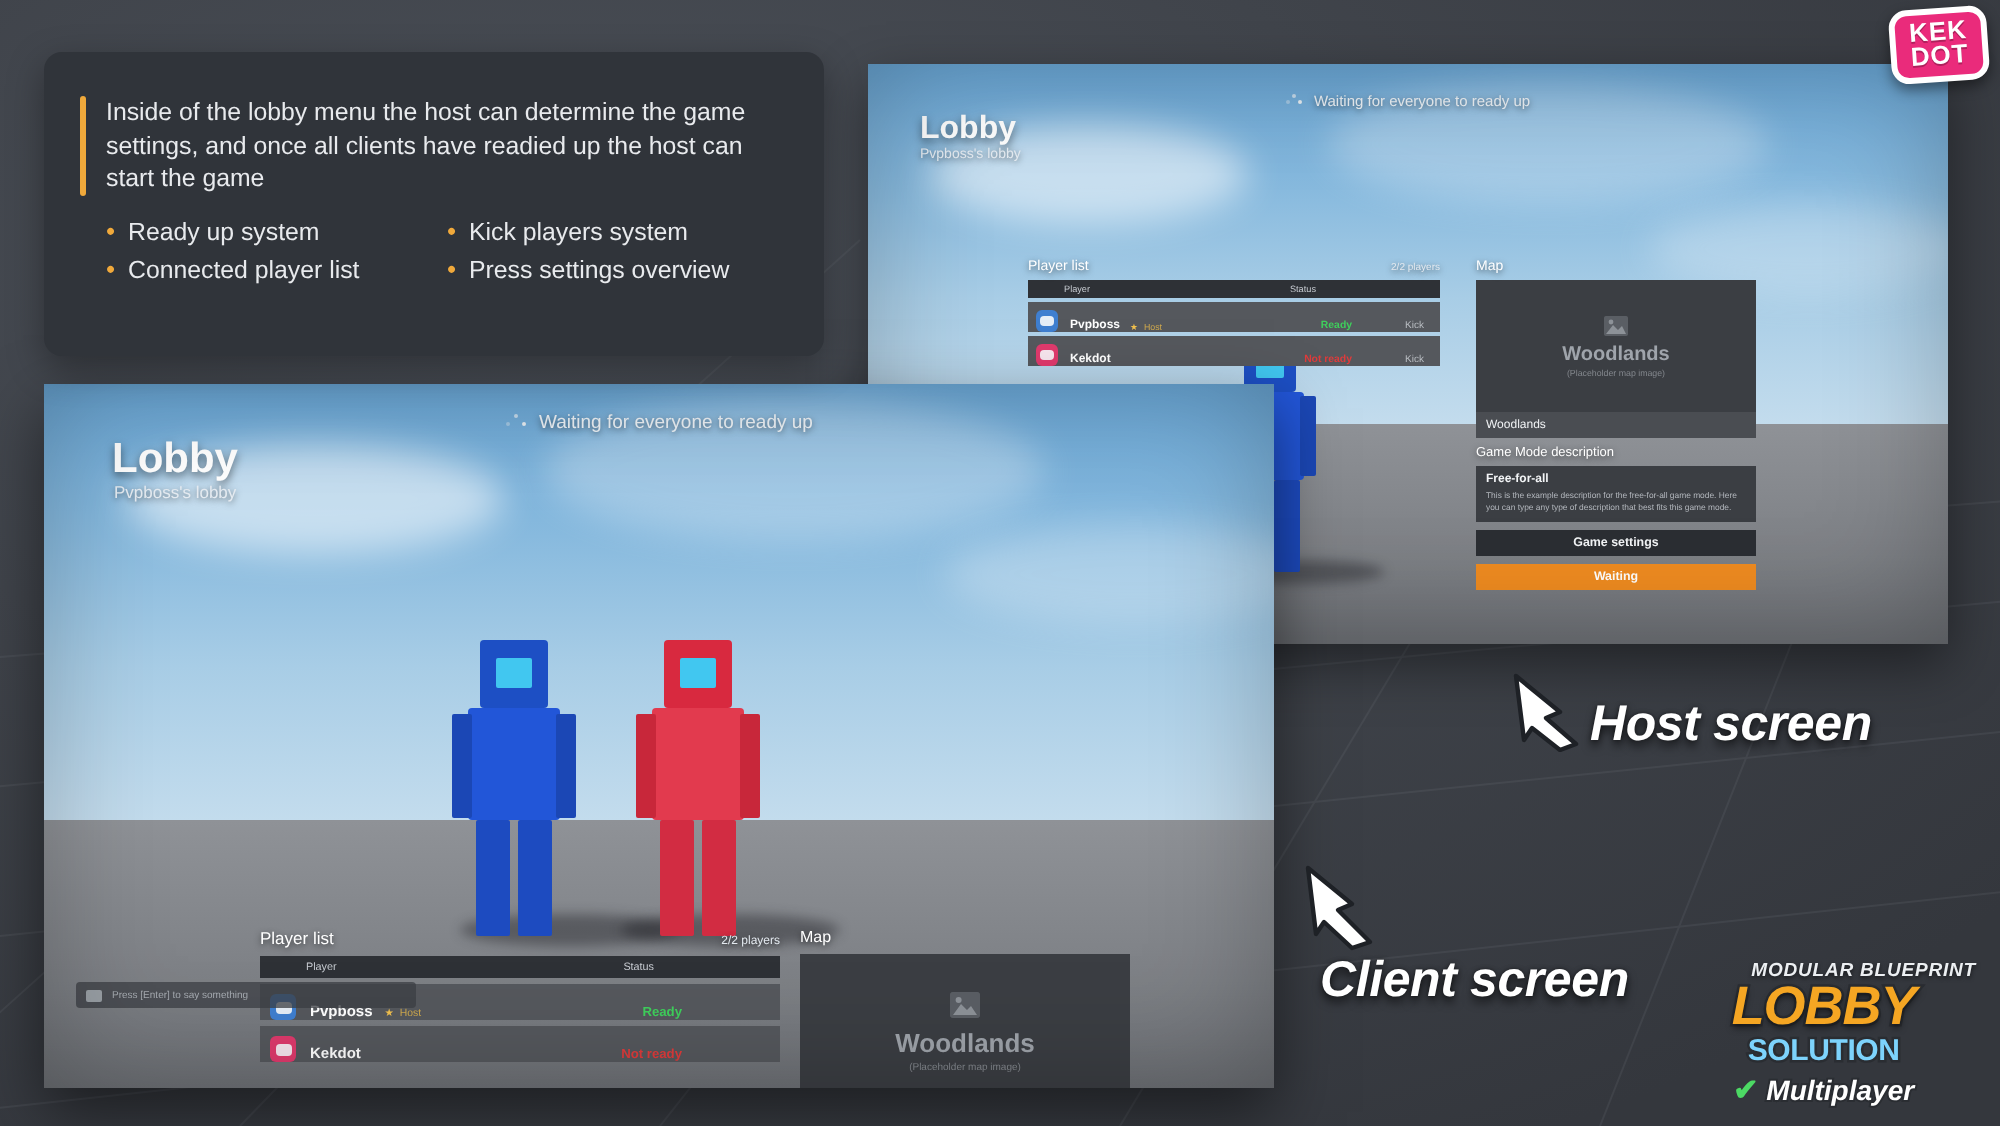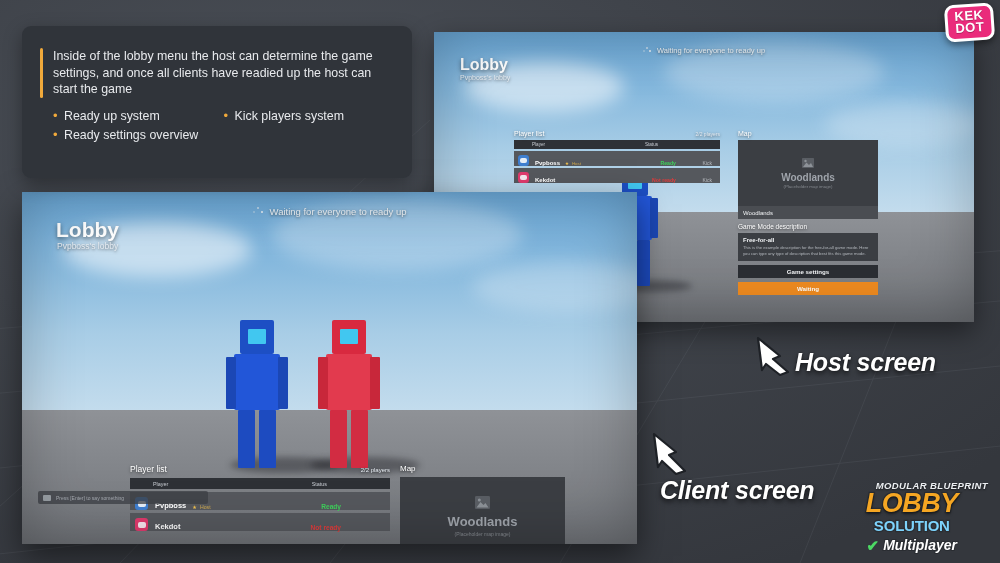--- a/index.html
+++ b/index.html
@@ -182,21 +182,22 @@
 </div>
 
 <div id="info-card">
   <div class="card-desc-wrap">
     <div class="accent-bar"></div>
     <div class="card-desc">Inside of the lobby menu the host can determine the game settings, and once all clients have readied up the host can start the game</div>
   </div>
   <div class="card-bullets">
     <div class="bullet">Ready up system</div>
     <div class="bullet">Kick players system</div>
-    <div class="bullet">Ready settings overview</div>
+    <div class="bullet">Connected player list</div>
+    <div class="bullet">Press settings overview</div>
   </div>
 </div>
 
 <div class="screen" id="host-screen">
   <div class="screen-sky">
     <div class="cloud" style="left:30px;top:30px;width:160px;height:50px;"></div>
     <div class="cloud" style="left:230px;top:10px;width:220px;height:60px;opacity:.5;"></div>
     <div class="cloud" style="left:390px;top:70px;width:160px;height:45px;opacity:.45;"></div>
   </div>
   <div class="screen-ground"></div>

